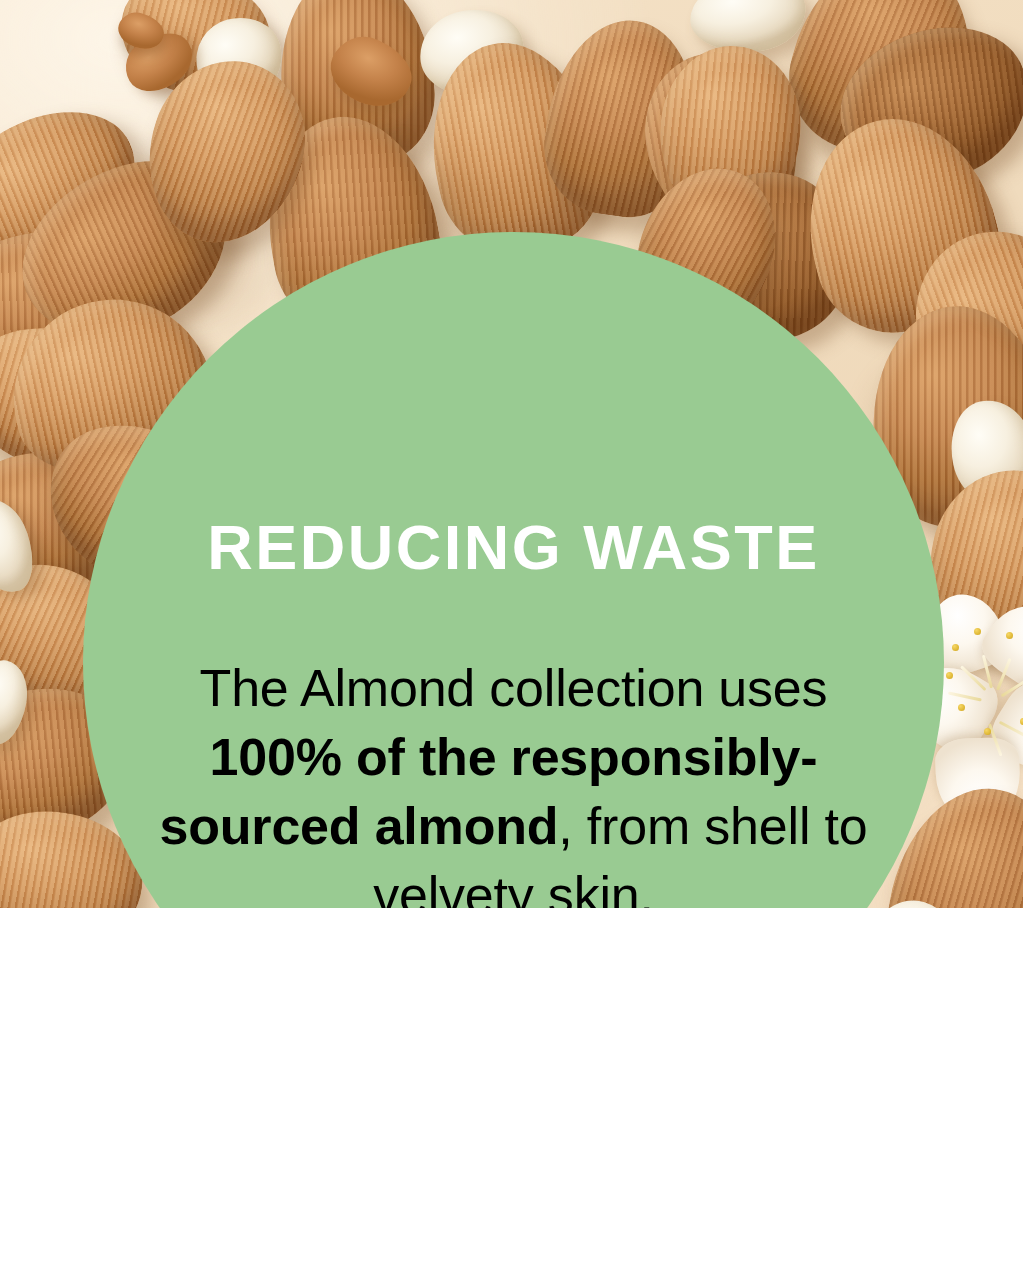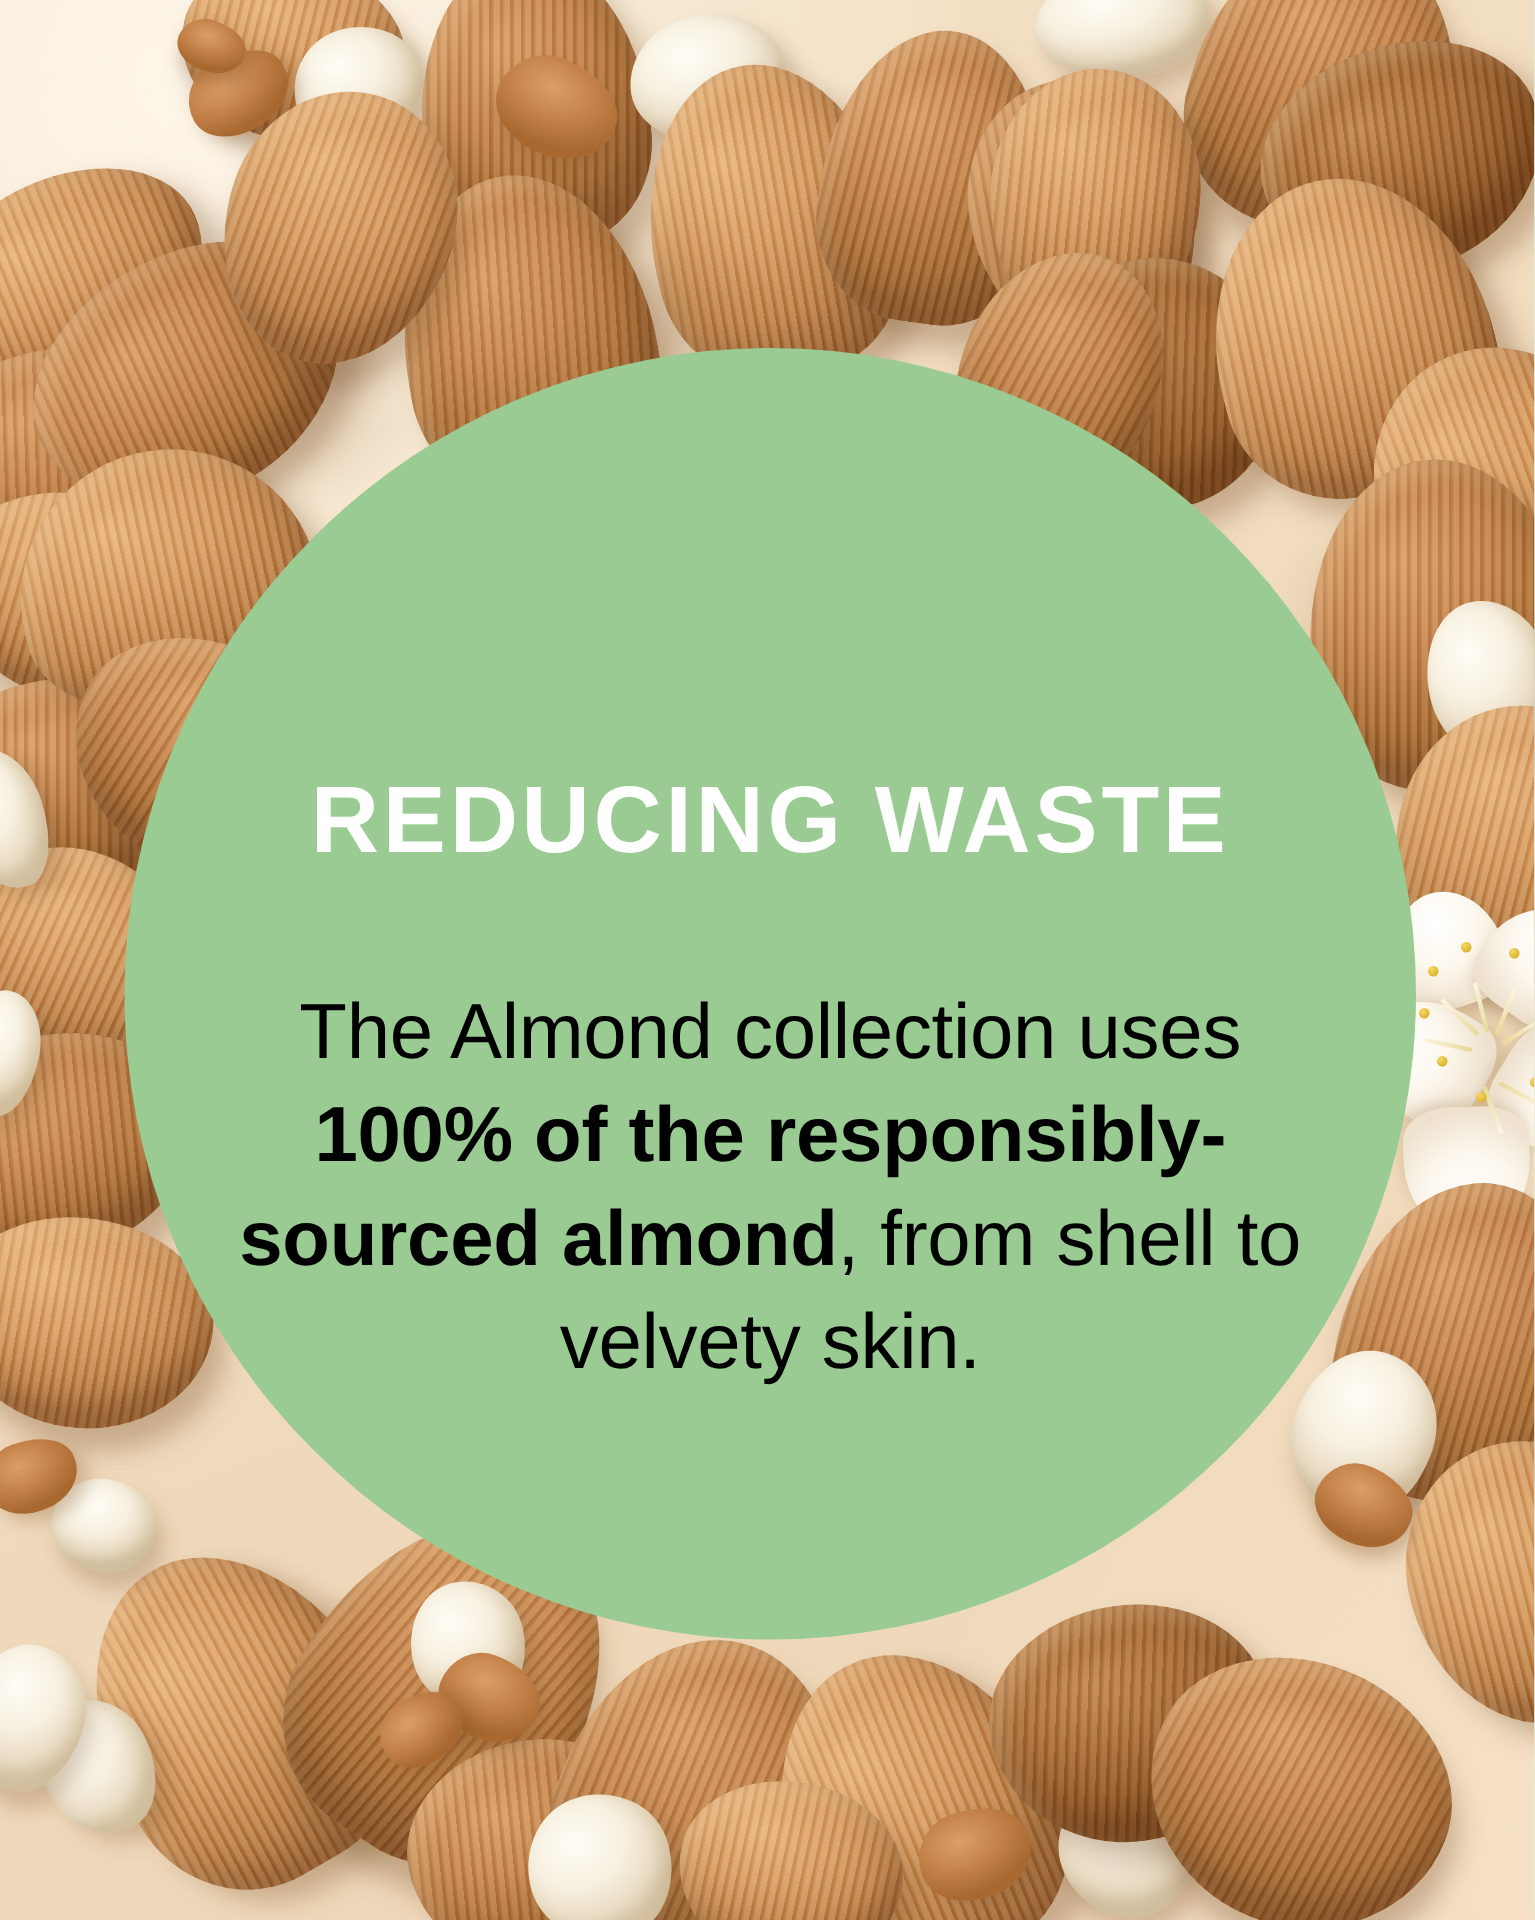--- a/index.html
+++ b/index.html
@@ -4,21 +4,21 @@
 <title>Reducing Waste</title>
 <style>
   html, body {
     margin: 0;
     padding: 0;
     background: #ffffff;
   }
   #stage {
     position: relative;
     width: 1023px;
-    height: 1280px;
+    height: 908px;
     overflow: hidden;
     font-family: "Liberation Sans", "DejaVu Sans", sans-serif;
     background: #f2dfc3;
   }
 
   
   .photo {
     position: absolute;
     inset: 0;
     background: #f1ddc0;

